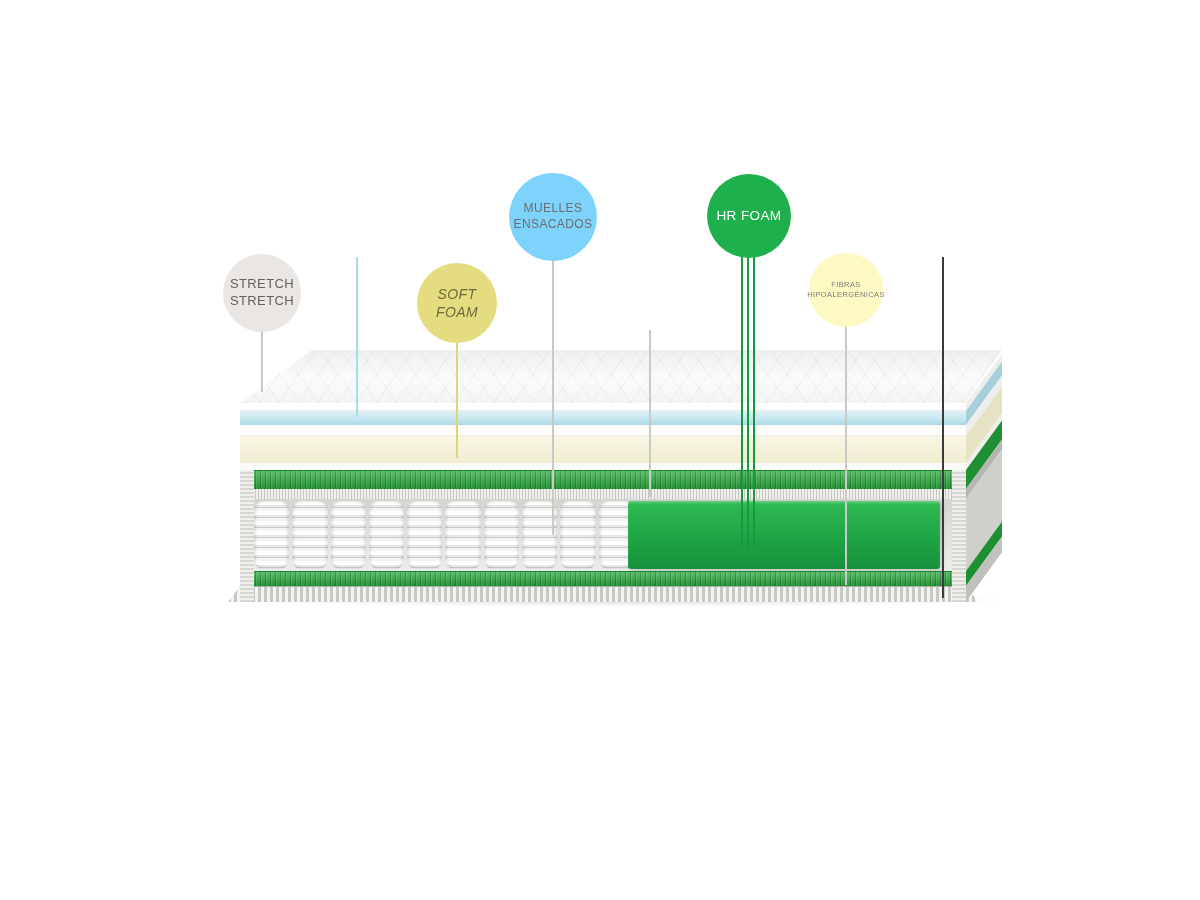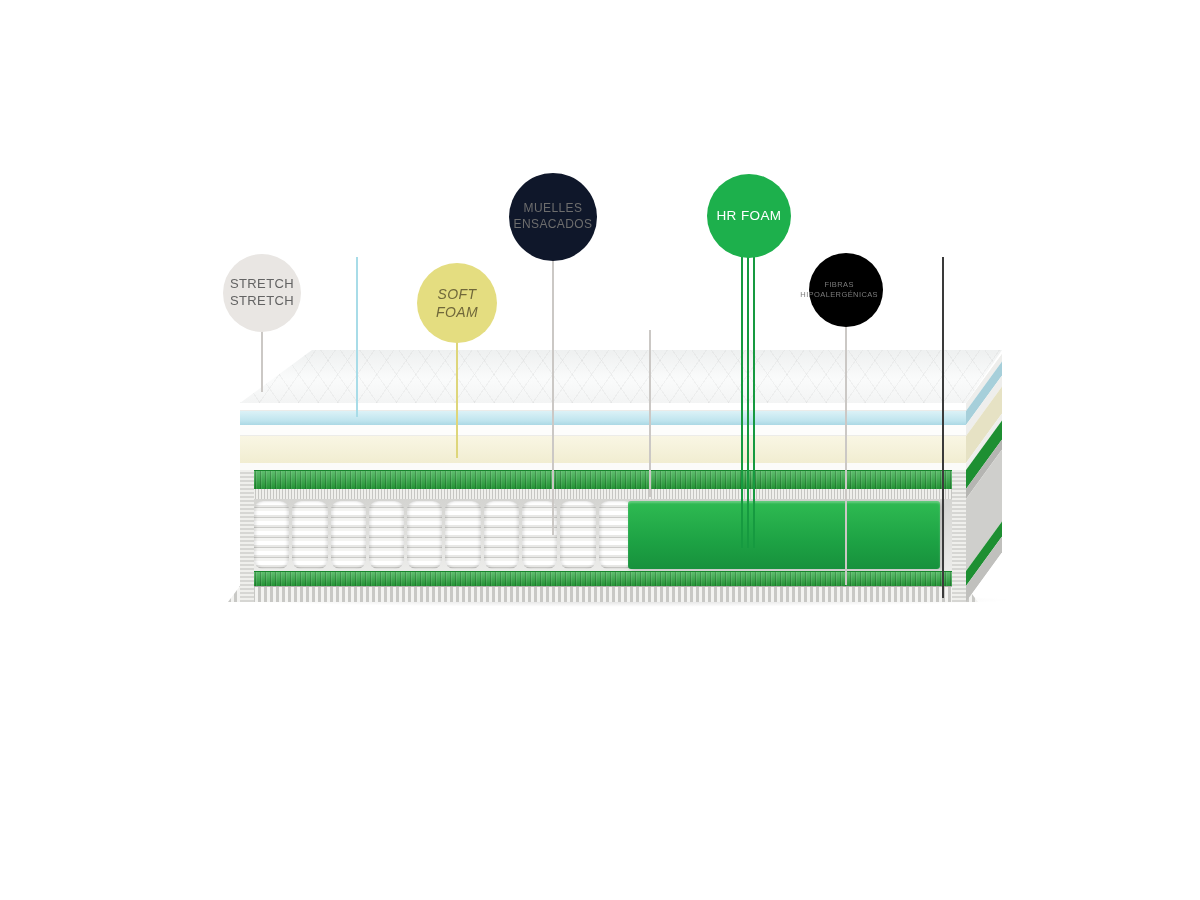--- a/index.html
+++ b/index.html
@@ -155,23 +155,23 @@
   <div class="line l6c" style="background-color: rgb(22, 154, 64);"></div>
   <div class="line l7" style="background-color: rgb(203, 200, 197);"></div>
   <div class="line l8" style="background-color: rgb(58, 58, 58);"></div>
 
   <div class="callout c1" style="background-color: rgb(233, 230, 227); color: rgb(99, 99, 99);">
     <span class="clabel">STRETCH STRETCH</span>
   </div>
   <div class="callout c3" style="background-color: rgb(228, 221, 128); color: rgb(112, 104, 58);">
     <span class="clabel">SOFT FOAM</span>
   </div>
-  <div class="callout c4" style="background-color: #0f172a; color: rgb(109, 109, 109);">
+  <div class="callout c4" style="background-color: #7dd3fc; color: rgb(109, 109, 109);">
     <span class="clabel">MUELLES ENSACADOS</span>
   </div>
   <div class="callout c6" style="background-color: rgb(29, 176, 76); color: rgb(255, 255, 255);">
     <span class="clabel">HR FOAM</span>
   </div>
-  <div class="callout c7" style="background-color: #000000; color: rgb(124, 124, 124); justify-content: flex-end;">
+  <div class="callout c7" style="background-color: #fef9c3; color: rgb(124, 124, 124);">
     <span class="clabel">FIBRAS HIPOALERGÉNICAS</span>
   </div>
 
 </div>
 
 </body></html>

